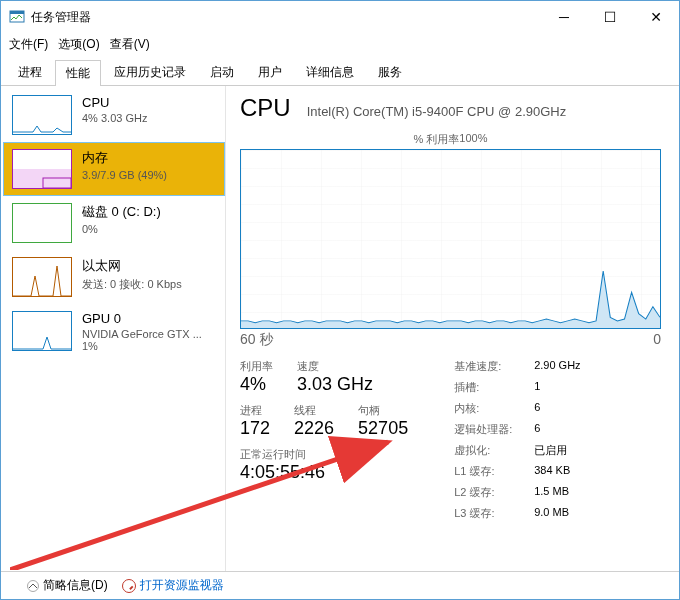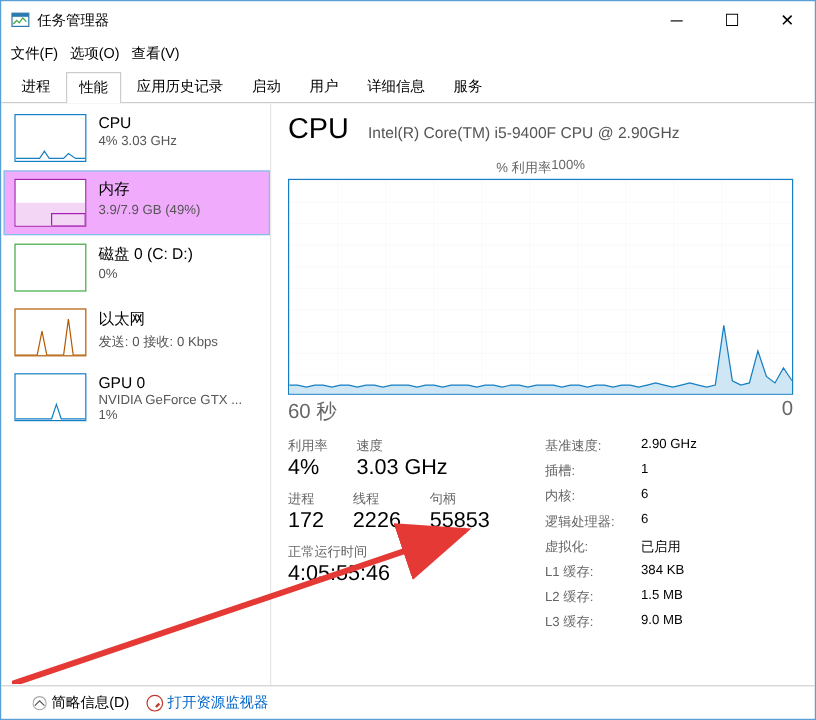--- a/index.html
+++ b/index.html
@@ -11,36 +11,36 @@
 .winbtns { display: flex; }
 .winbtn { width: 46px; height: 32px; display: flex; align-items: center; justify-content: center; font-size: 14px; }
 .menubar { height: 22px; display: flex; align-items: center; padding: 0 8px; gap: 10px; font-size: 12px; }
 .menubar span { cursor: default; }
 .tabs { display: flex; border-bottom: 1px solid #ccc; padding: 4px 6px 0 6px; gap: 2px; font-size: 12px; }
 .tab { padding: 4px 10px 4px 10px; border: 1px solid transparent; border-bottom: none; cursor: default; }
 .tab.active { border-color: #ccc; background: #fff; position: relative; top: 1px; }
 .content { flex: 1; display: flex; overflow: hidden; }
 .sidebar { width: 225px; border-right: 1px solid #e5e5e5; overflow-y: auto; padding: 2px 0 0 2px; }
 .side-item { display: flex; padding: 6px 8px; gap: 10px; align-items: flex-start; border: 1px solid transparent; }
-.side-item.selected { background: #f0abfc; border: 1px solid #7cc3ee; }
+.side-item.selected { background: #eab308; border: 1px solid #7cc3ee; }
 .thumb { width: 60px; height: 40px; border: 1px solid; background: #fff; position: relative; flex-shrink: 0; }
 .thumb.cpu { border-color: #167fc3; }
 .thumb.mem { border-color: #a31db0; }
 .thumb.disk { border-color: #3fa83f; }
 .thumb.eth { border-color: #b35a00; }
 .thumb.gpu { border-color: #167fc3; }
 .side-text .name { font-size: 13px; }
 .side-text .detail { font-size: 11px; color: #555; margin-top: 2px; }
 .main { flex: 1; padding: 8px 18px 0 14px; display: flex; flex-direction: column; position: relative; }
 .head { display: flex; align-items: baseline; gap: 16px; }
 .head h1 { font-size: 24px; font-weight: 400; }
 .head .model { font-size: 13px; color: #555; }
 .chartlabels { display: flex; justify-content: center; font-size: 11px; color: #666; margin-top: 10px; }
 .chart { border: 1px solid #167fc3; height: 180px; margin-top: 2px; position: relative; background: linear-gradient(to right, #e8e8e840 1px, transparent 1px) 0 0 / 40px 100%, linear-gradient(to bottom, #e8e8e840 1px, transparent 1px) 0 0 / 100% 18px; }
-.chartlabels2 { display: flex; justify-content: space-between; font-size: 17px; color: #666; margin-top: 2px; }
+.chartlabels2 { display: flex; justify-content: space-between; font-size: 14px; color: #666; margin-top: 2px; }
 .stats { display: flex; margin-top: 10px; gap: 46px; }
 .statcol { display: flex; flex-direction: column; gap: 8px; }
 .statblk .lbl { font-size: 11px; color: #666; }
 .statblk .val { font-size: 18px; }
 .statblk .valxl { font-size: 18px; }
 .statrow { display: flex; gap: 24px; }
 .rtbl { font-size: 11px; }
 .rtbl .row { display: flex; margin-bottom: 6px; }
 .rtbl .k { color: #666; width: 80px; }
 .statusbar { height: 28px; border-top: 1px solid #d0d0d0; display: flex; align-items: center; padding: 0 26px; gap: 14px; font-size: 12px; }
@@ -169,21 +169,21 @@
             <div class="statblk">
                 <div class="lbl">进程</div>
                 <div class="val">172</div>
               </div>
             <div class="statblk">
                 <div class="lbl">线程</div>
                 <div class="val">2226</div>
               </div>
             <div class="statblk">
                 <div class="lbl">句柄</div>
-                <div class="val">55853</div>
+                <div class="val">52705</div>
               </div>
           </div>
           <div class="statblk">
               <div class="lbl">正常运行时间</div>
               <div class="valxl">4:05:55:46</div>
             </div>
         </div>
         <div class="rtbl">
           <div class="row">
               <span class="k">基准速度:</span>

